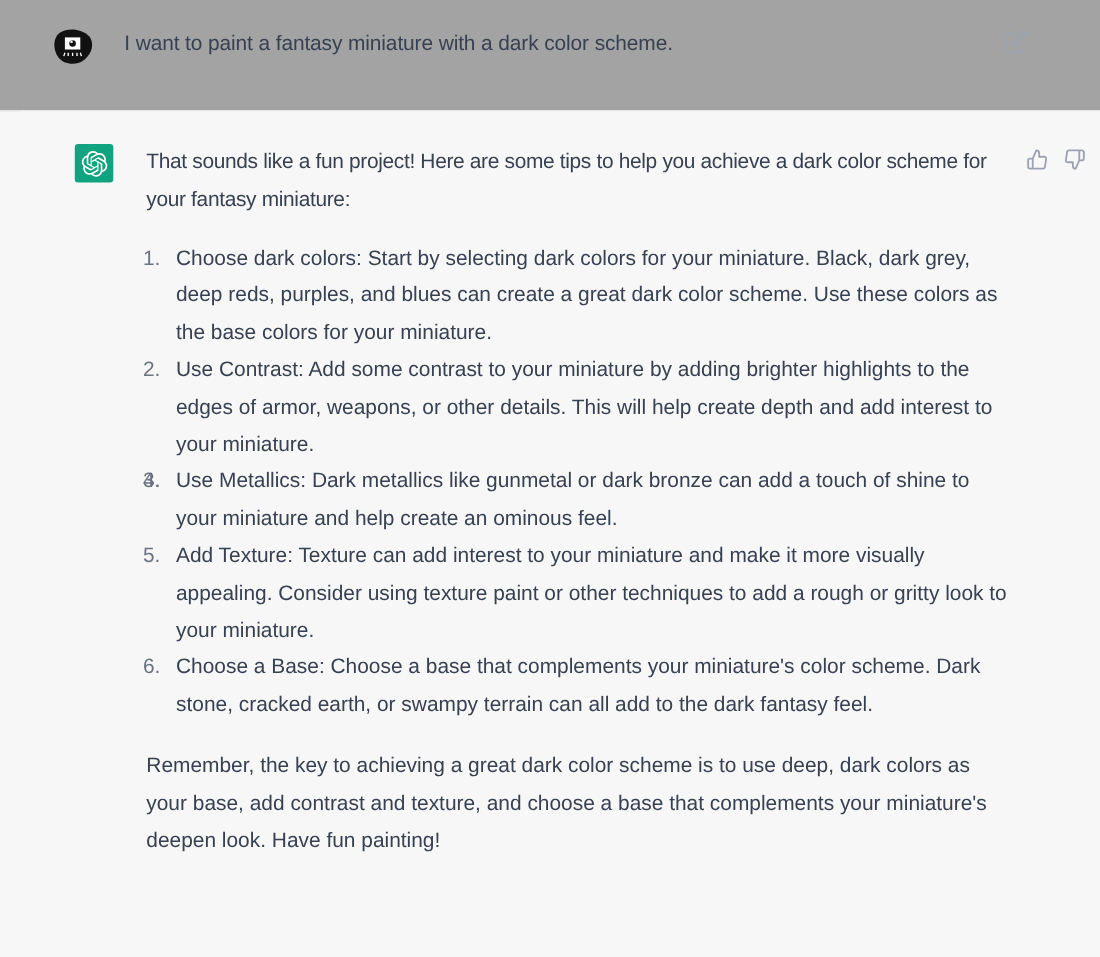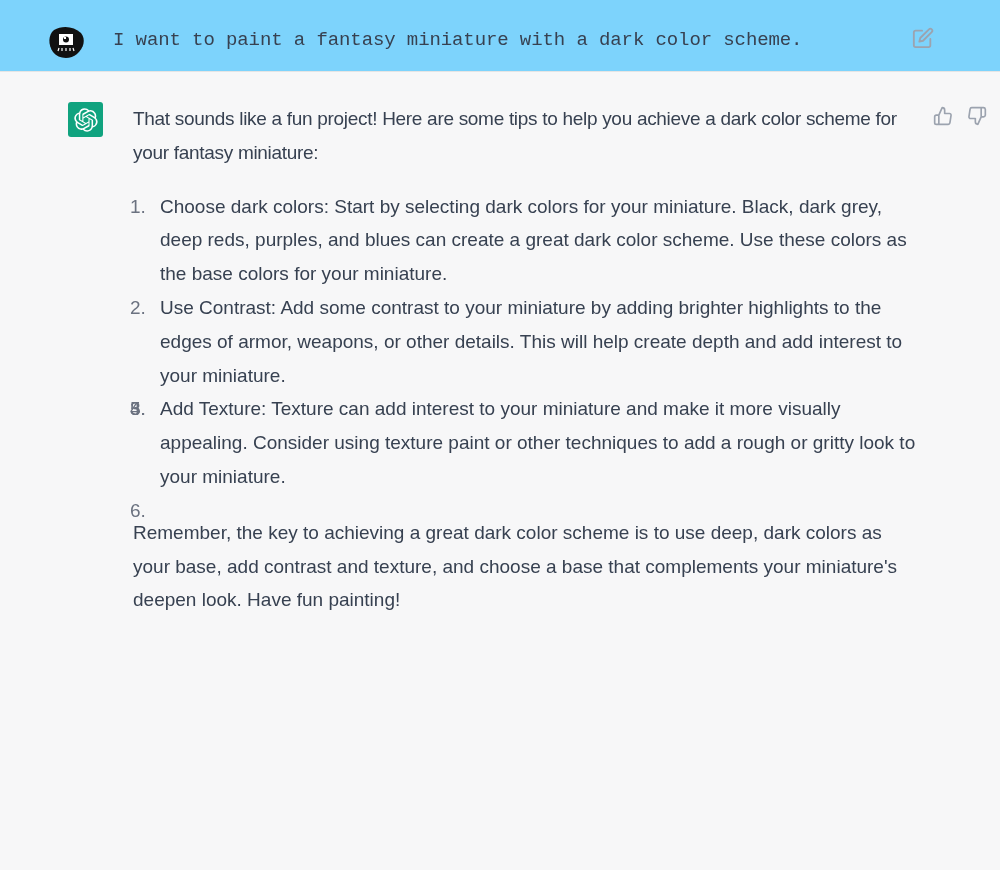--- a/index.html
+++ b/index.html
@@ -6,24 +6,23 @@
     html, body {
       width: 1000px;
       height: 870px;
       overflow: hidden;
       background: #f7f7f8;
       font-family: "Liberation Sans", "DejaVu Sans", sans-serif;
       color: #374151;
     }
     .user-turn {
       position: relative;
-      height: 72px;
-      background: #7dd3fc;
+      height: 101px;
+      background: #a3a3a3;
       border-bottom: 1px solid #e5e5e5;
-      font-family: Liberation Mono, monospace;
     }
     .user-avatar {
       position: absolute;
       left: 48px;
       top: 24px;
       width: 38px;
       height: 36px;
     }
     .user-text {
       position: absolute;
@@ -154,24 +153,26 @@
       </li>
       <li>
         <span class="num">2.</span>
         <span>Use Contrast: Add some contrast to your miniature by adding brighter highlights to the edges of armor, weapons, or other details. This will help create depth and add interest to your miniature.</span>
       </li>
       <li>
         <span class="num">3.</span>
       </li>
       <li>
         <span class="num">4.</span>
+        <span>Use Metallics: Dark metallics like gunmetal or dark bronze can add a touch of shine to your miniature and help create an ominous feel.</span>
       </li>
       <li>
         <span class="num">5.</span>
         <span>Add Texture: Texture can add interest to your miniature and make it more visually appealing. Consider using texture paint or other techniques to add a rough or gritty look to your miniature.</span>
       </li>
       <li>
         <span class="num">6.</span>
+        <span>Choose a Base: Choose a base that complements your miniature's color scheme. Dark stone, cracked earth, or swampy terrain can all add to the dark fantasy feel.</span>
       </li>
     </ol>
     <p class="outro">Remember, the key to achieving a great dark color scheme is to use deep, dark colors as your base, add contrast and texture, and choose a base that complements your miniature's deepen look. Have fun painting!</p>
   </div>
 </div>
 
 </body></html>

